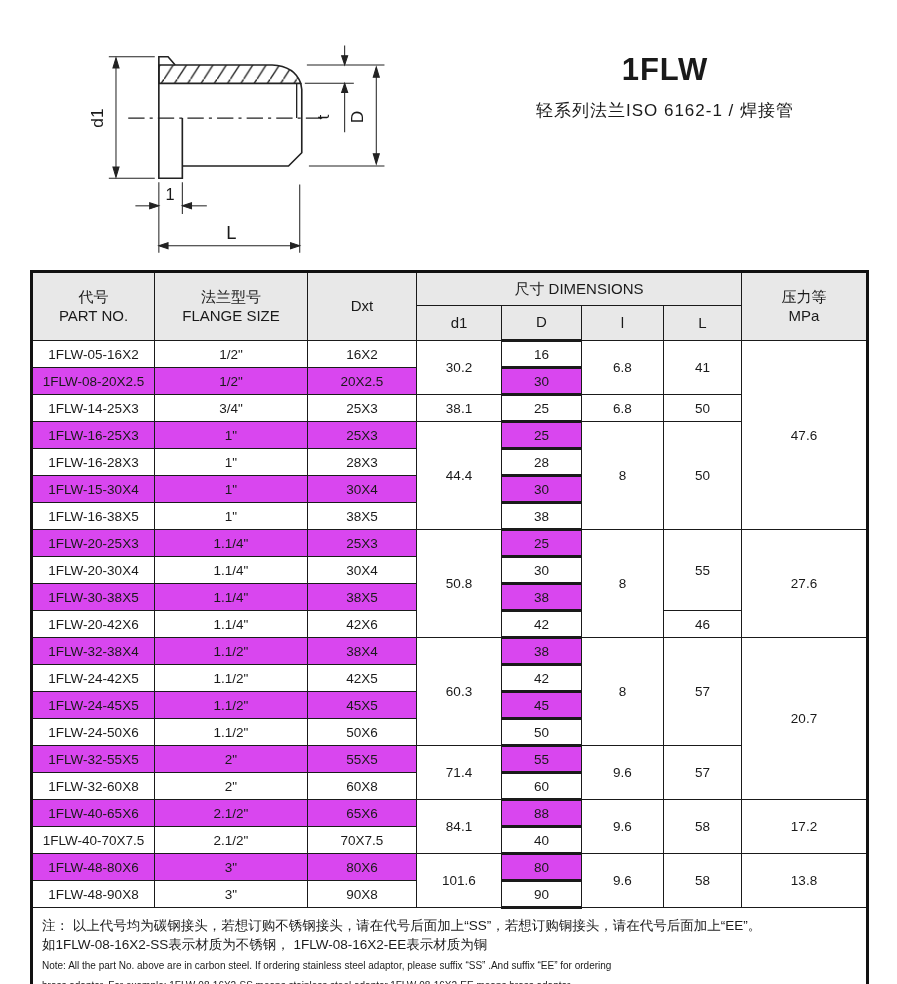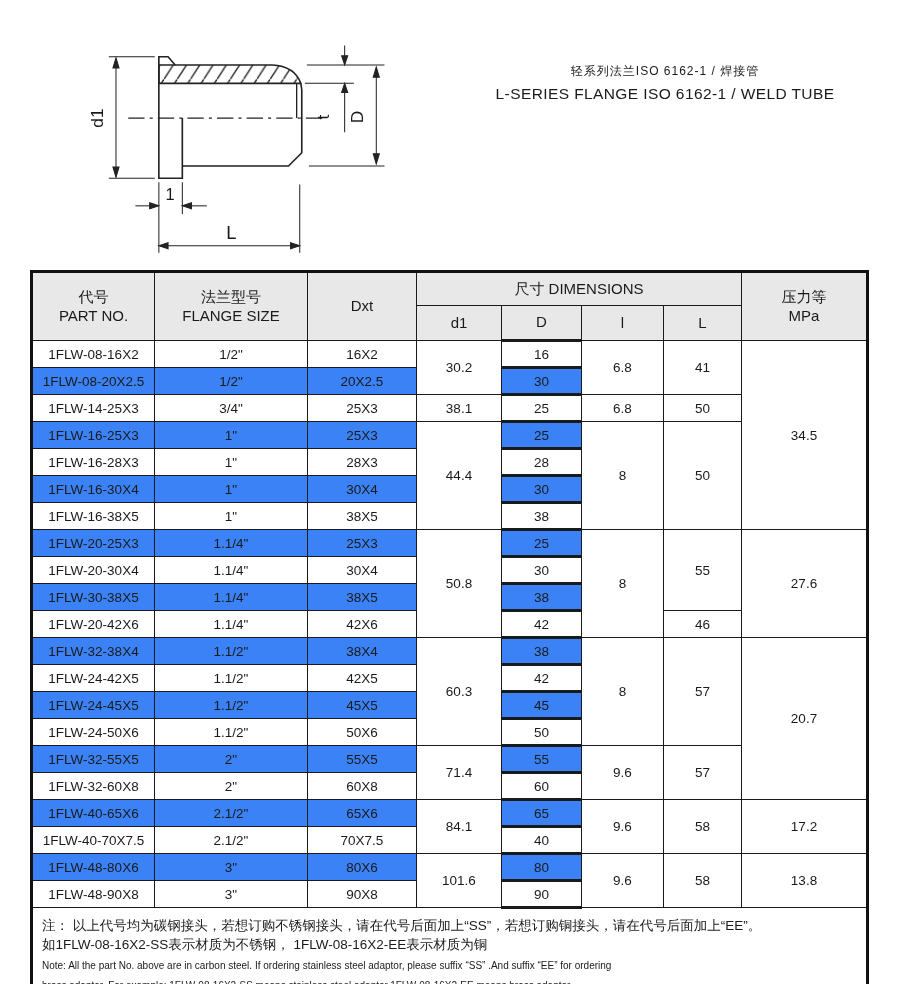--- a/index.html
+++ b/index.html
@@ -5,37 +5,37 @@
   html,body{margin:0;padding:0;}
   body{
     width:897px;height:984px;background:#ffffff;position:relative;overflow:hidden;
     font-family:"Liberation Sans","DejaVu Sans",sans-serif;color:#1a1a1a;
   }
   
   .drawing{position:absolute;left:30px;top:18px;width:370px;height:245px;}
   
   .titleblock{position:absolute;left:440px;top:52px;width:450px;text-align:center;}
   .titleblock .model{font-size:31px;font-weight:bold;letter-spacing:1px;}
-  .titleblock .sub-cn{margin-top:11px;font-size:12px;letter-spacing:1px;}
+  .titleblock .sub-cn{margin-top:11px;font-size:17px;letter-spacing:1px;}
   .titleblock .sub-en{margin-top:5px;font-size:15.5px;letter-spacing:.4px;white-space:nowrap;}
   
   table.spec{
     position:absolute;left:30px;top:270px;width:836px;
     border-collapse:collapse;table-layout:fixed;
     border:3px solid #111;font-size:13.5px;
   }
   .spec th,.spec td{
     border:1.5px solid #1a1a1a;text-align:center;vertical-align:middle;
     padding:0;white-space:nowrap;overflow:hidden;background:#fff;
   }
   .spec thead th{background:#e8e8e8;font-weight:normal;font-size:15px;line-height:1.25;}
   .spec thead tr.hr1 th{height:32px;}
   .spec thead tr.hr2 th{height:33px;}
   .spec tbody td{height:24px;}
-  .spec tbody tr.shaded td:not(.merged){background:#3b82f6;}
+  .spec tbody tr.shaded td:not(.merged){background:#d946ef;}
   .spec tbody td.col-D{border-top-width:3px;border-bottom-width:3px;margin-top:28px;}
   .spec tfoot td{
     text-align:left;vertical-align:top;padding:7px 9px 9px 9px;white-space:normal;
     font-size:13px;line-height:1.42;background:#fff;
   }
   .note-cn{font-size:13.5px;}
   .note-en{margin-top:5px;font-size:10px;}
   svg text{font-family:"Liberation Sans","DejaVu Sans",sans-serif;fill:#1a1a1a;}
 </style>
 </head>
@@ -101,22 +101,22 @@
       <line x1="263" y1="163" x2="263" y2="230"></line>
       <line x1="126" y1="223" x2="262" y2="223"></line>
       <polygon points="125,223 134,220 134,226"></polygon>
         <polygon points="263,223 254,220 254,226"></polygon>
     </g>
     <text x="196" y="216" font-size="18" text-anchor="middle">L</text>
   </svg>
 </div>
 
 <div class="titleblock">
+  <div class="model">1FLW</div>
   <div class="sub-cn">轻系列法兰ISO 6162-1 / 焊接管</div>
-  <div class="sub-en">L-SERIES FLANGE ISO 6162-1 / WELD TUBE</div>
 </div>
 
 <table class="spec">
   <colgroup>
     <col style="width:123px">
       <col style="width:153px">
       <col style="width:109px">
     <col style="width:85px">
       <col style="width:80px">
       <col style="width:82px">
@@ -142,28 +142,28 @@
     </tr>
     <tr class="hr2">
       <th>d1</th>
       <th>D</th>
       <th>l</th>
       <th>L</th>
     </tr>
   </thead>
   <tbody>
       <tr>
-        <td class="col-part">1FLW-08-16X2</td>
+        <td class="col-part">1FLW-05-16X2</td>
         <td class="col-size">1/2"</td>
         <td class="col-dxt">16X2</td>
         <td class="col-d1 merged" rowspan="2">30.2</td>
         <td class="col-D">16</td>
         <td class="col-l merged" rowspan="2">6.8</td>
         <td class="col-L merged" rowspan="2">41</td>
-        <td class="col-mpa merged" rowspan="7">34.5</td>
+        <td class="col-mpa merged" rowspan="7">47.6</td>
       </tr>
       <tr class="shaded">
         <td class="col-part">1FLW-08-20X2.5</td>
         <td class="col-size">1/2"</td>
         <td class="col-dxt">20X2.5</td>
         <td class="col-D">30</td>
       </tr>
       <tr>
         <td class="col-part">1FLW-14-25X3</td>
         <td class="col-size">3/4"</td>
@@ -182,21 +182,21 @@
         <td class="col-l merged" rowspan="4">8</td>
         <td class="col-L merged" rowspan="4">50</td>
       </tr>
       <tr>
         <td class="col-part">1FLW-16-28X3</td>
         <td class="col-size">1"</td>
         <td class="col-dxt">28X3</td>
         <td class="col-D">28</td>
       </tr>
       <tr class="shaded">
-        <td class="col-part">1FLW-16-30X4</td>
+        <td class="col-part">1FLW-15-30X4</td>
         <td class="col-size">1"</td>
         <td class="col-dxt">30X4</td>
         <td class="col-D">30</td>
       </tr>
       <tr>
         <td class="col-part">1FLW-16-38X5</td>
         <td class="col-size">1"</td>
         <td class="col-dxt">38X5</td>
         <td class="col-D">38</td>
       </tr>
@@ -270,21 +270,21 @@
         <td class="col-part">1FLW-32-60X8</td>
         <td class="col-size">2"</td>
         <td class="col-dxt">60X8</td>
         <td class="col-D">60</td>
       </tr>
       <tr class="shaded">
         <td class="col-part">1FLW-40-65X6</td>
         <td class="col-size">2.1/2"</td>
         <td class="col-dxt">65X6</td>
         <td class="col-d1 merged" rowspan="2">84.1</td>
-        <td class="col-D">65</td>
+        <td class="col-D">88</td>
         <td class="col-l merged" rowspan="2">9.6</td>
         <td class="col-L merged" rowspan="2">58</td>
         <td class="col-mpa merged" rowspan="2">17.2</td>
       </tr>
       <tr>
         <td class="col-part">1FLW-40-70X7.5</td>
         <td class="col-size">2.1/2"</td>
         <td class="col-dxt">70X7.5</td>
         <td class="col-D">40</td>
       </tr>

